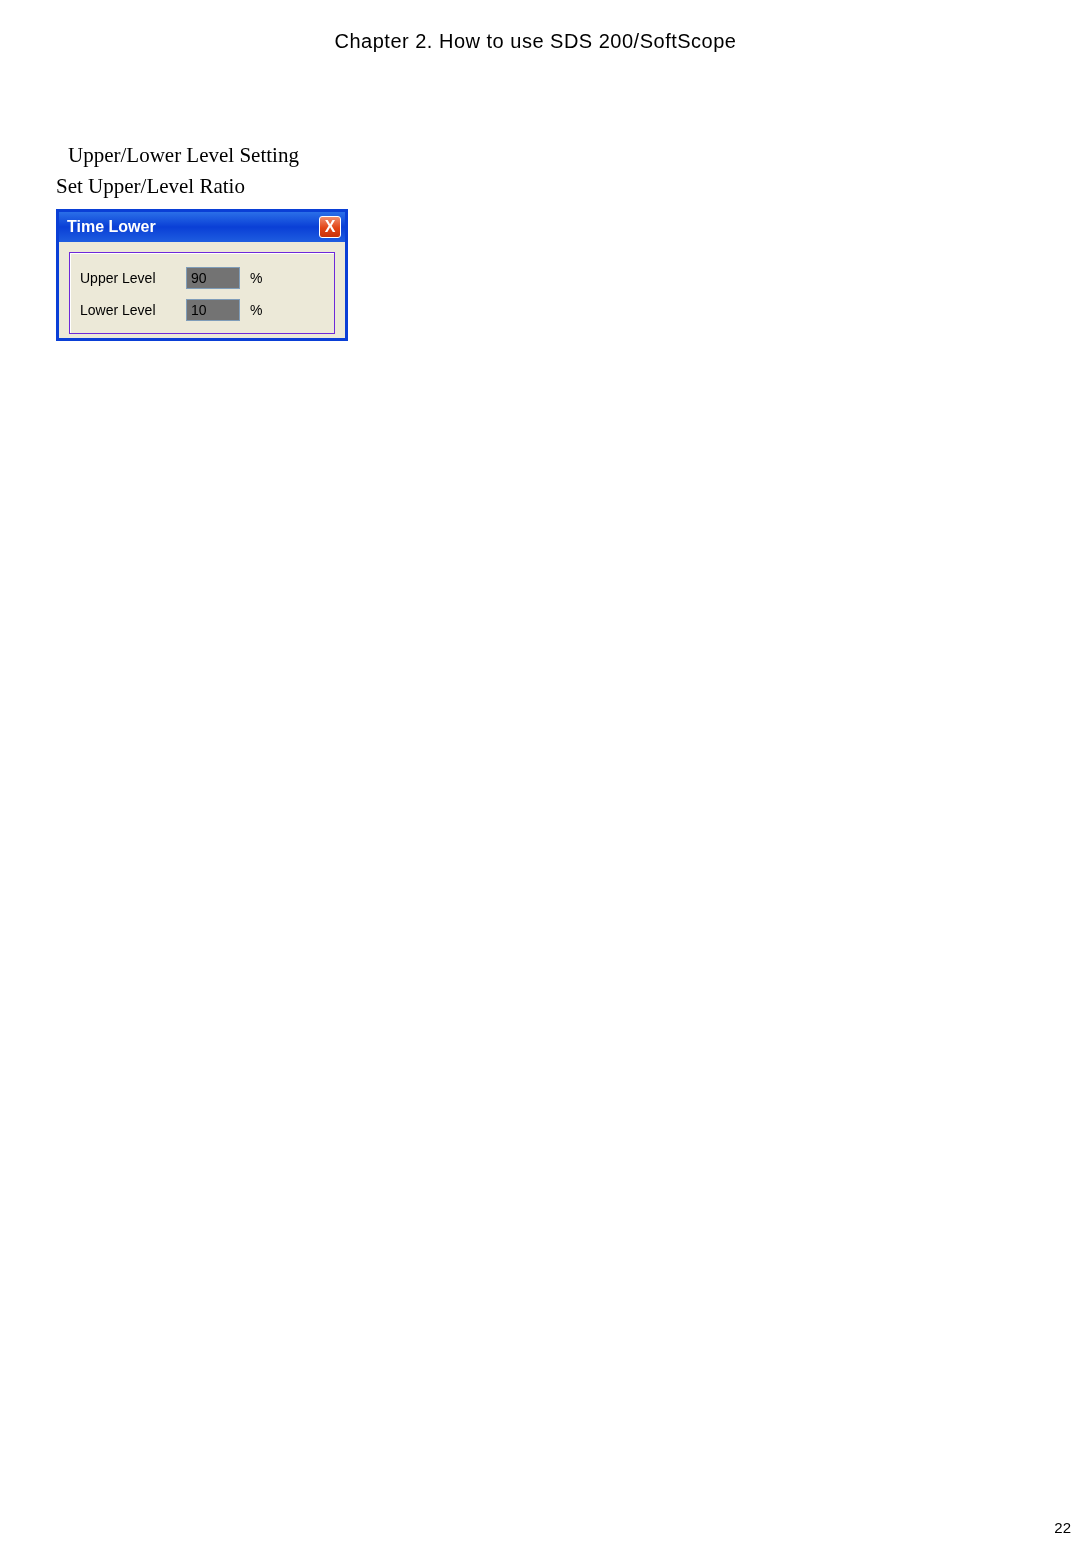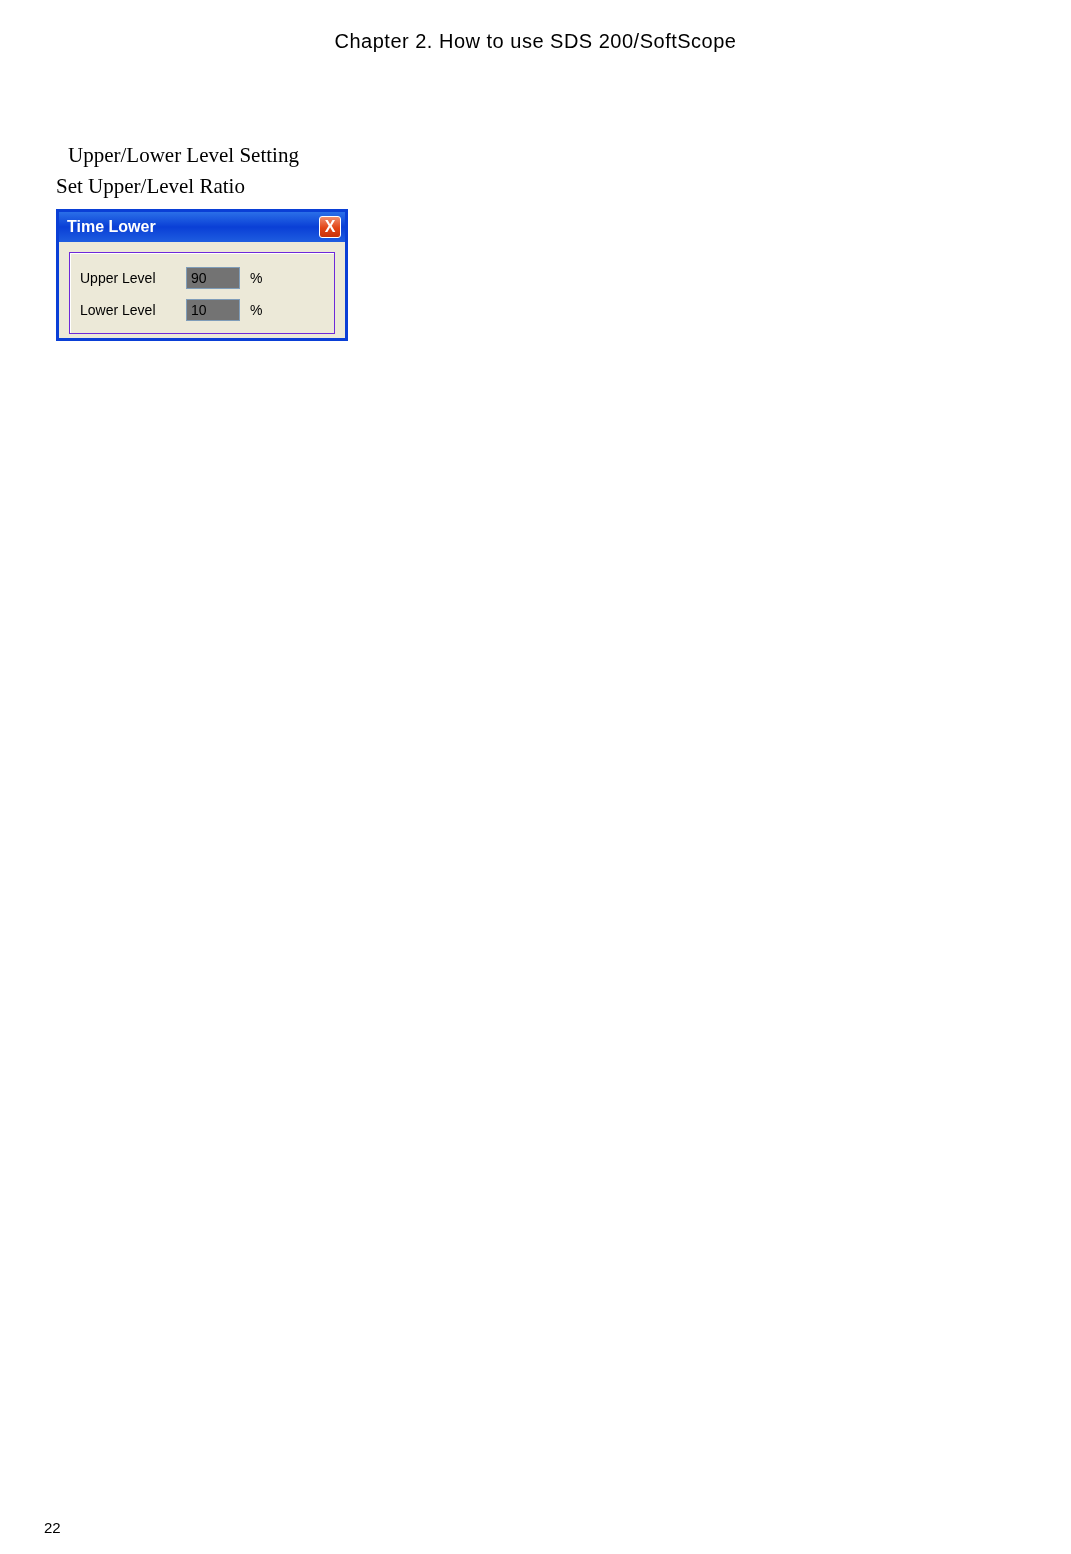--- a/index.html
+++ b/index.html
@@ -147,21 +147,21 @@
   .win-button.default {
     border: 1px dotted #000;
     outline: 1px solid #4a6fbf;
     outline-offset: 1px;
   }
   .page-number {
     position: absolute;
     bottom: 18px;
     left: 0;
     right: 0;
-    text-align: left;
+    text-align: right;
     font-family: Verdana, sans-serif;
     font-size: 15px;
     color: #000;
     margin-left: 44px;
   }
 </style>
 </head>
 <body>
 
 <div class="page">

